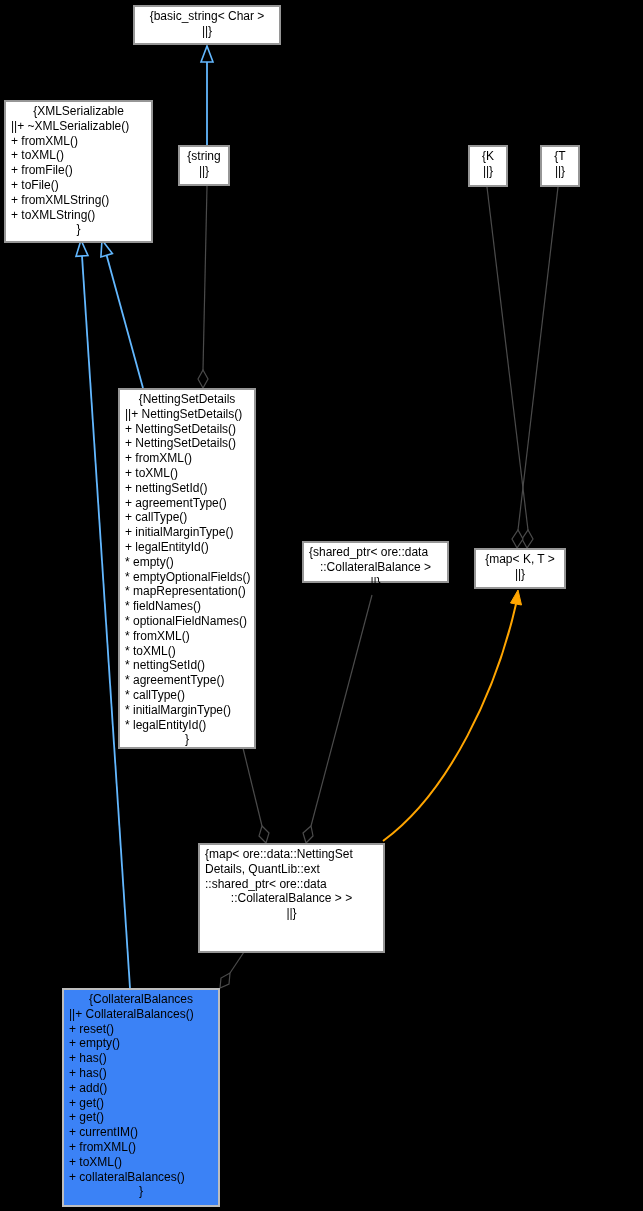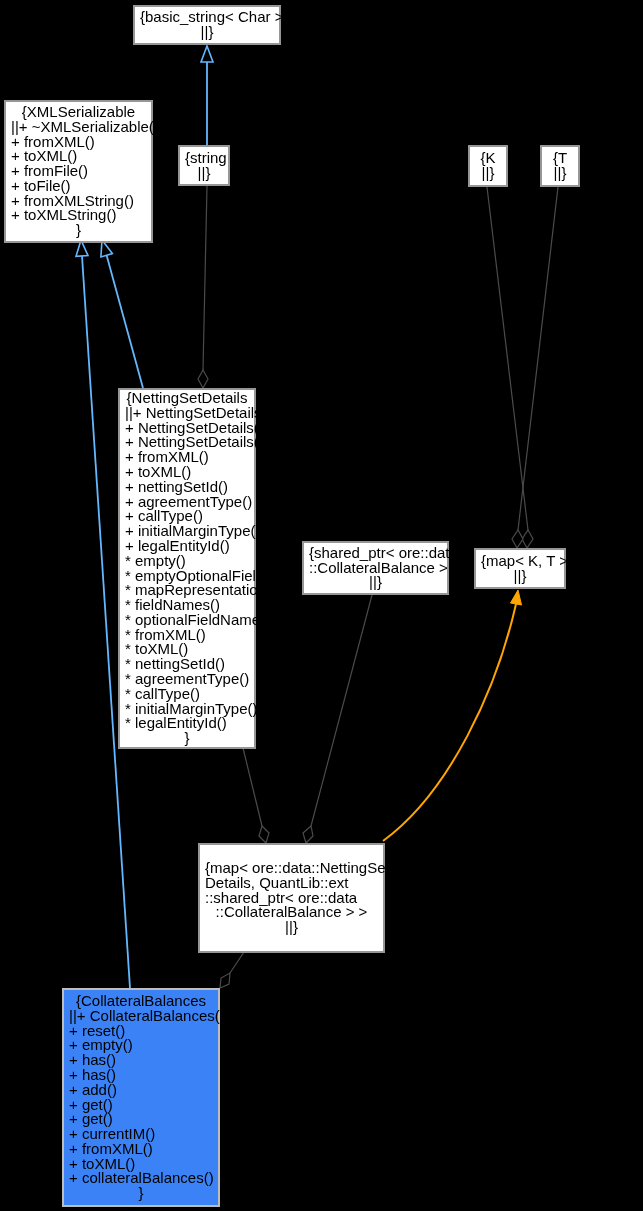--- a/index.html
+++ b/index.html
@@ -11,26 +11,25 @@
     overflow:hidden;
   }
   #edges{position:absolute;left:0;top:0;z-index:1;}
   .node{
     position:absolute;
     z-index:2;
     box-sizing:border-box;
     background:#ffffff;
     border:2px solid #969696;
     color:#000000;
-    font-size:15px;
+    font-size:12px;
     line-height:14.8px;
     padding:2px 5px;
     display:flex;
     flex-direction:column;
-    justify-content:center;
     white-space:nowrap;
   }
   .node.highlight{
     background:#3b82f6;
     border-color:#bdbdbd;
   }
   .ln{text-align:left;}
   .ln.c{text-align:center;}
 </style>
 </head>
@@ -143,21 +142,21 @@
       <div class="ln">* fromXML()</div>
       <div class="ln">* toXML()</div>
       <div class="ln">* nettingSetId()</div>
       <div class="ln">* agreementType()</div>
       <div class="ln">* callType()</div>
       <div class="ln">* initialMarginType()</div>
       <div class="ln">* legalEntityId()</div>
       <div class="ln c">}</div>
     </div>
 
-  <div class="node" style="left:302px;top:541px;width:147px;height:54px">
+  <div class="node" style="left:302px;top:541px;width:147px;height:42px">
       <div class="ln">{shared_ptr&lt; ore::data</div>
       <div class="ln c">::CollateralBalance &gt;</div>
       <div class="ln c">||}</div>
     </div>
 
   <div class="node" style="left:474px;top:548px;width:92px;height:41px">
       <div class="ln c">{map&lt; K, T &gt;</div>
       <div class="ln c">||}</div>
     </div>
 

